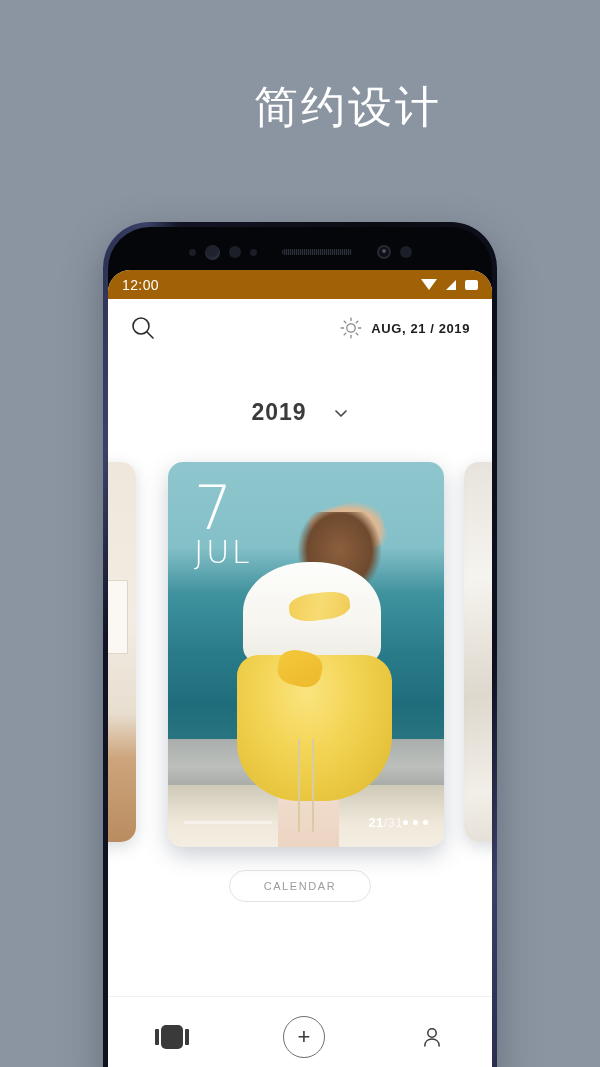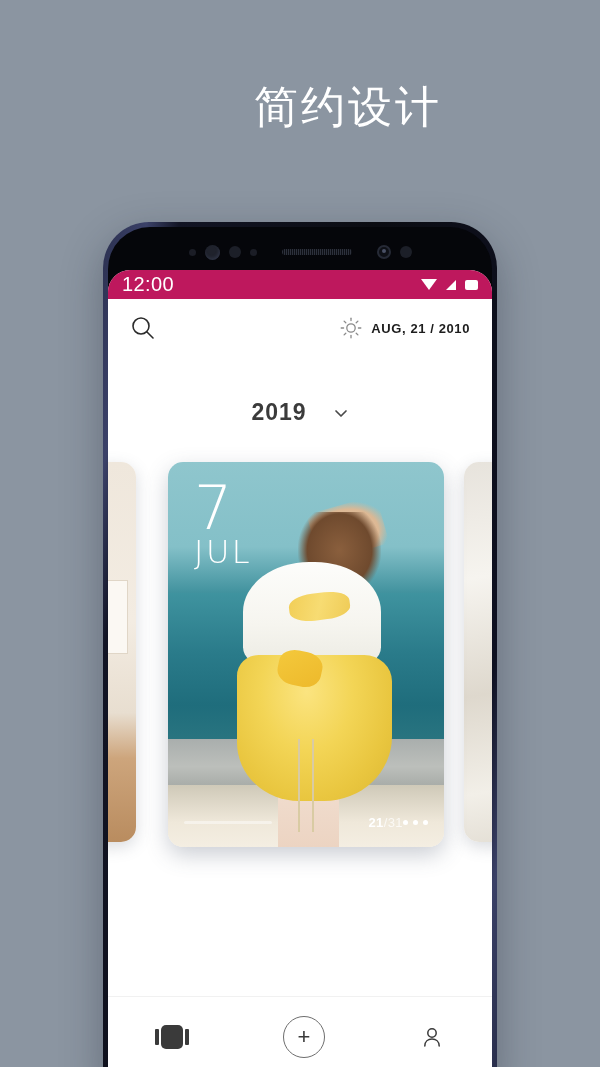--- a/index.html
+++ b/index.html
@@ -84,26 +84,26 @@
     width: 100%;
     height: 100%;
     background: #ffffff;
     border-radius: 22px 22px 0 0;
     overflow: hidden;
   }
 
   
   .statusbar {
     height: 29px;
-    background: #be185d;
+    background: #a16207;
     display: flex;
     align-items: center;
     padding: 0 14px;
     color: #ffffff;
-    font-size: 20px;
+    font-size: 14px;
     letter-spacing: .4px;
   }
   .statusbar .spacer { flex: 1; }
   .sb-icons { display: flex; align-items: center; gap: 9px; }
   .ic-wifi {
     width: 0; height: 0;
     border-left: 8px solid transparent;
     border-right: 8px solid transparent;
     border-top: 11px solid #ffffff;
   }
@@ -382,21 +382,21 @@
               <line x1="11" y1="18.4" x2="11" y2="20.8"></line>
               <line x1="1.2" y1="11" x2="3.6" y2="11"></line>
               <line x1="18.4" y1="11" x2="20.8" y2="11"></line>
               <line x1="4.1" y1="4.1" x2="5.8" y2="5.8"></line>
               <line x1="16.2" y1="16.2" x2="17.9" y2="17.9"></line>
               <line x1="17.9" y1="4.1" x2="16.2" y2="5.8"></line>
               <line x1="5.8" y1="16.2" x2="4.1" y2="17.9"></line>
             </g>
           </svg>
         </span>
-        <span class="date-label">AUG, 21 / 2010</span>
+        <span class="date-label">AUG, 21 / 2019</span>
       </div>
 
       <div class="year-row">
         <span class="year-label">2019</span>
         <span>
           <svg class="svg-ico" width="16" height="16" viewBox="0 0 16 16">
             <polyline points="3,6 8,11 13,6" fill="none" stroke="#4a4a4a" stroke-width="1.7" stroke-linecap="round" stroke-linejoin="round"></polyline>
           </svg>
         </span>
       </div>
@@ -439,20 +439,23 @@
             </span>
             <span class="more-dots">
               <i></i>
               <i></i>
               <i></i>
             </span>
           </div>
         </div>
       </div>
 
+      <div class="calendar-wrap">
+        <button class="calendar-btn">CALENDAR</button>
+      </div>
 
       <div class="bottom-nav">
         <span class="nav-cards">
           <span class="bar"></span>
           <span class="main"></span>
           <span class="bar"></span>
         </span>
         <span class="nav-add">
           <span>+</span>
         </span>

